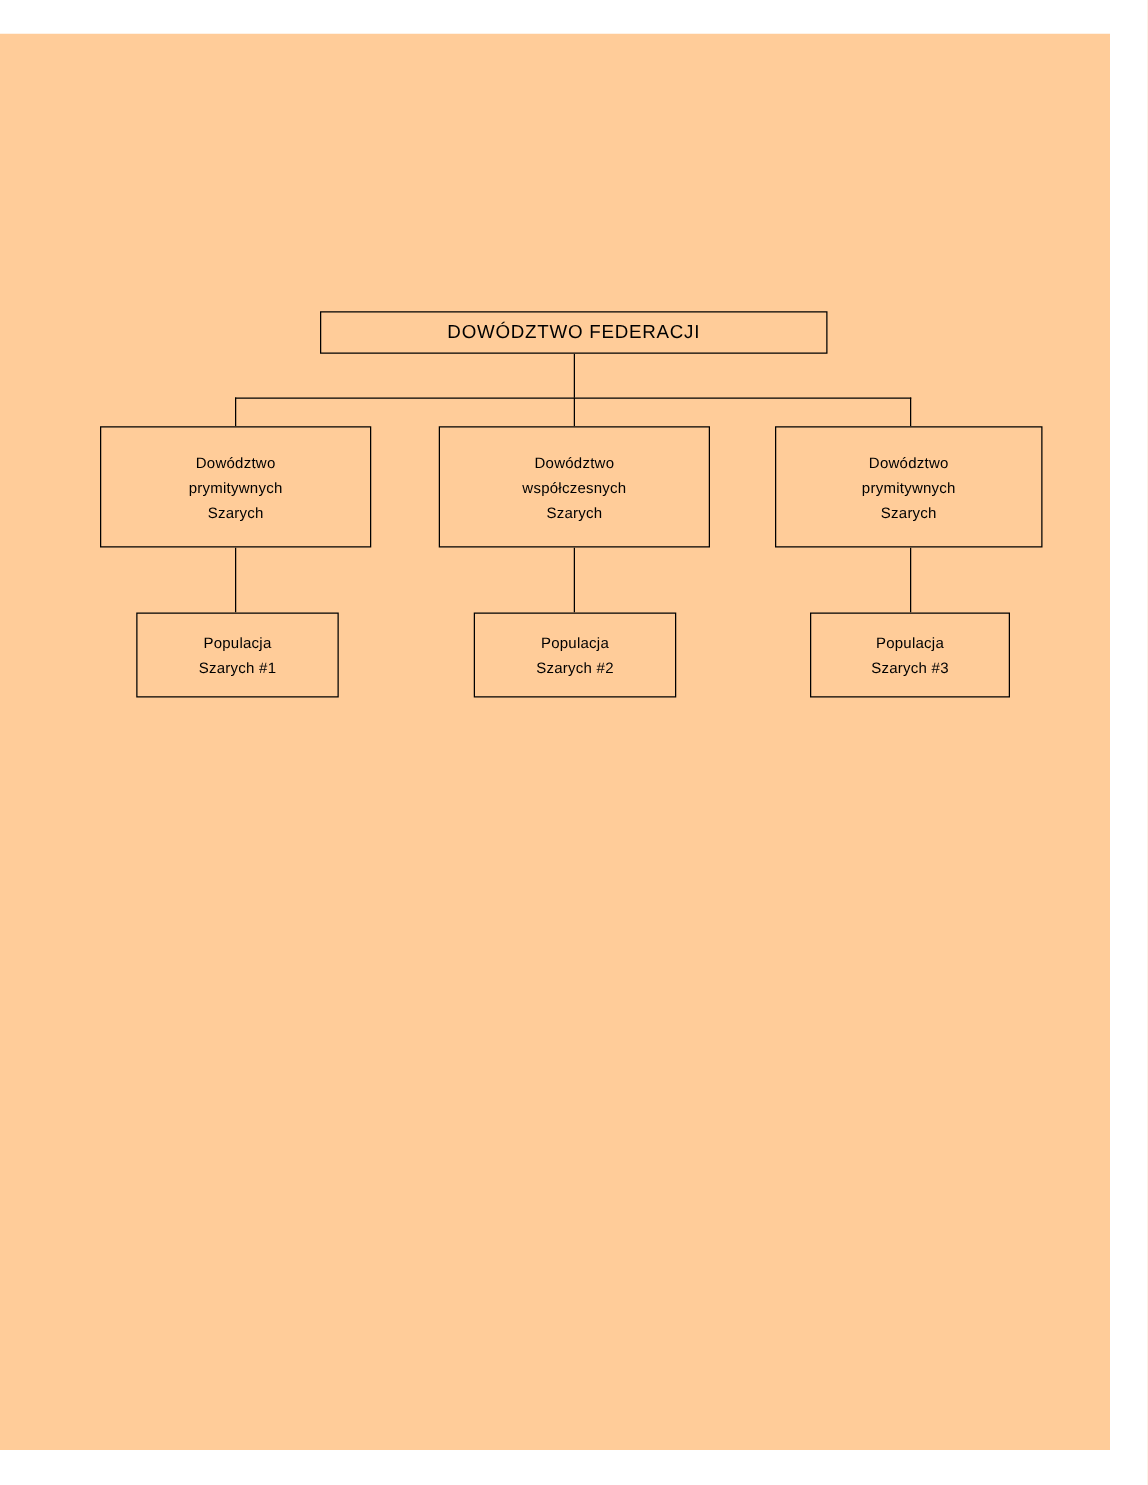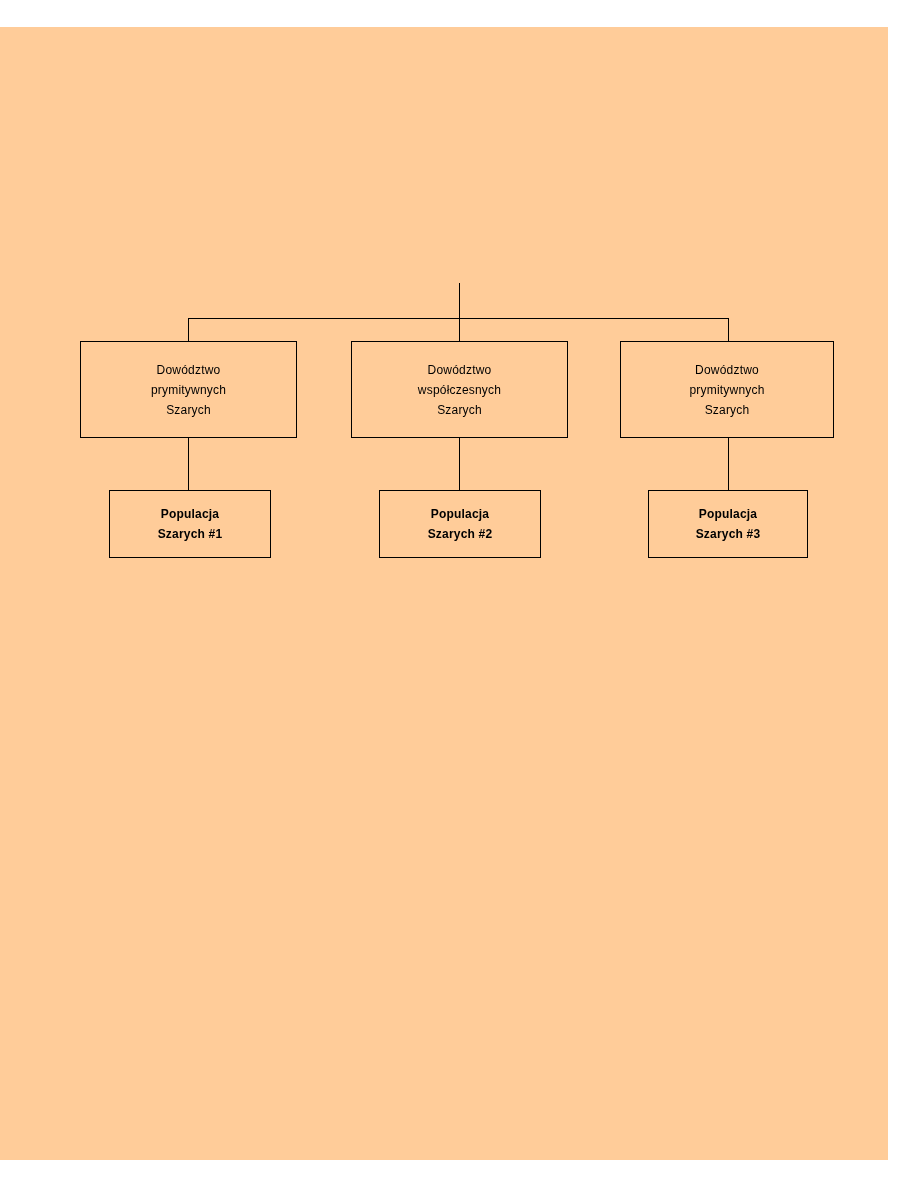--- a/index.html
+++ b/index.html
@@ -69,21 +69,20 @@
     height: 97px;
   }
   #node-cmd-1 { left: 80px;  width: 217px; }
   #node-cmd-2 { left: 351px; width: 217px; }
   #node-cmd-3 { left: 620px; width: 214px; }
 
   
   .tier3 {
     top: 463px;
     height: 68px;
-    font-weight: bold;
   }
   #node-pop-1 { left: 109px; width: 162px; }
   #node-pop-2 { left: 379px; width: 162px; }
   #node-pop-3 { left: 648px; width: 160px; }
 
   
   .conn {
     position: absolute;
     background: #000000;
   }
@@ -112,20 +111,23 @@
 
     <div class="conn conn-v" id="conn-root-stub"></div>
     <div class="conn conn-h" id="conn-bus"></div>
     <div class="conn conn-v" id="conn-drop-1"></div>
     <div class="conn conn-v" id="conn-drop-2"></div>
     <div class="conn conn-v" id="conn-drop-3"></div>
     <div class="conn conn-v" id="conn-link-1"></div>
     <div class="conn conn-v" id="conn-link-2"></div>
     <div class="conn conn-v" id="conn-link-3"></div>
 
+    <div class="node" id="node-root">
+      <span class="label">DOWÓDZTWO FEDERACJI</span>
+    </div>
 
     <div class="node tier2" id="node-cmd-1">
       <span class="label">Dowództwo
 prymitywnych
 Szarych</span>
     </div>
     <div class="node tier2" id="node-cmd-2">
       <span class="label">Dowództwo
 współczesnych
 Szarych</span>

